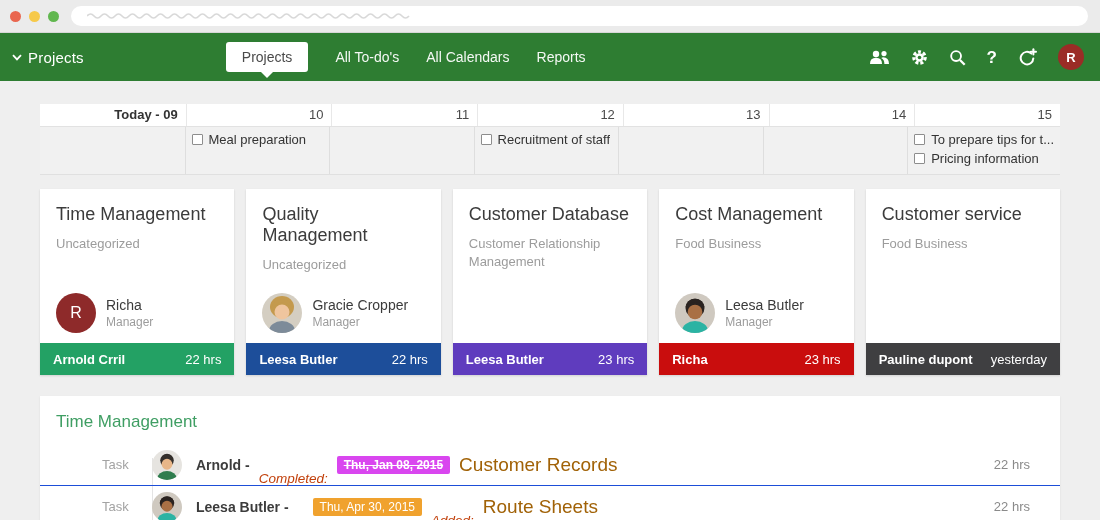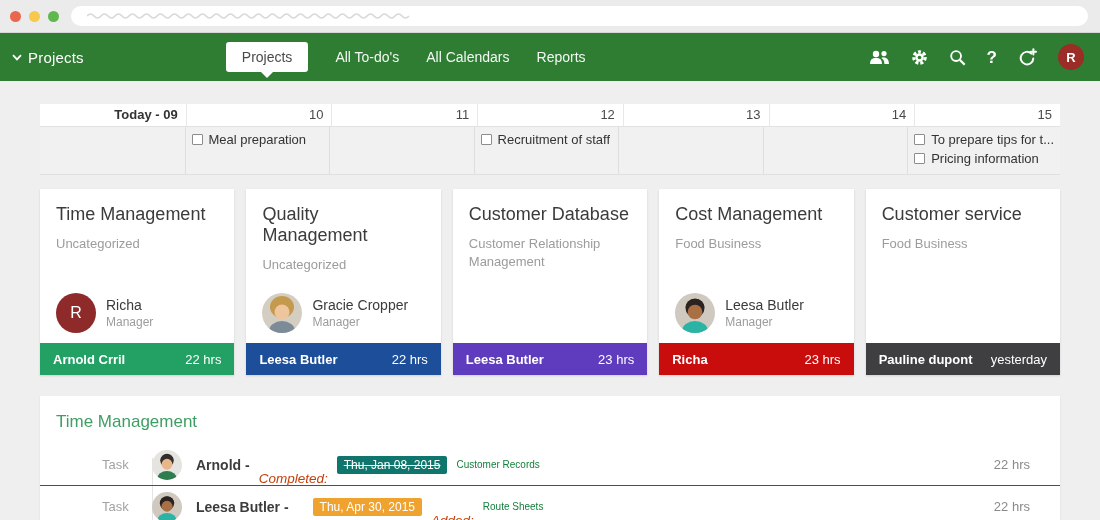--- a/index.html
+++ b/index.html
@@ -109,23 +109,23 @@
   .panel-title { color:#3f9e63; font-size:17px; padding:0 16px; }
   .timeline { position:absolute; left:112px; top:62px; bottom:0; width:1px; background:#e4e4e4; }
   .rows { margin-top:12px; position:relative; }
   .task-row { height:42px; display:flex; align-items:center; border-bottom:1px solid #1d4ed8; }
   .task-type { margin-left:62px; width:34px; font-size:13px; color:#a3a3a3; }
   .avatar-30 { width:30px; height:30px; border-radius:50%; overflow:hidden; flex:none; margin-left:16px; position:relative; }
   .task-text { display:flex; align-items:center; gap:9px; margin-left:14px; }
   .t-name { font-size:14px; font-weight:700; color:#3c3c3c; cursor:pointer; }
   .t-label { font-size:13.5px; font-style:italic; color:#c2410c;margin-top:28px; }
   .badge { font-size:12px; color:#fff; padding:2px 7px; border-radius:2px; white-space:nowrap; }
-  .badge-done { background:#0f766e; text-decoration:line-through; }
+  .badge-done { background:#d946ef; text-decoration:line-through;font-weight:bold; }
   .badge-date { background:#f0a22e;margin-left:15px; }
-  .t-item { font-size:10px; color:#15803d; cursor:pointer; }
+  .t-item { font-size:19px; color:#a16207; cursor:pointer; }
   .t-hours { margin-left:auto; margin-right:30px; font-size:13px; color:#8a8a8a; }
 
   svg { display:block; }
 </style>
 </head>
 <body>
 
 <div class="browser-bar">
   <div class="dots">
     <span class="dot dot-red"></span>

